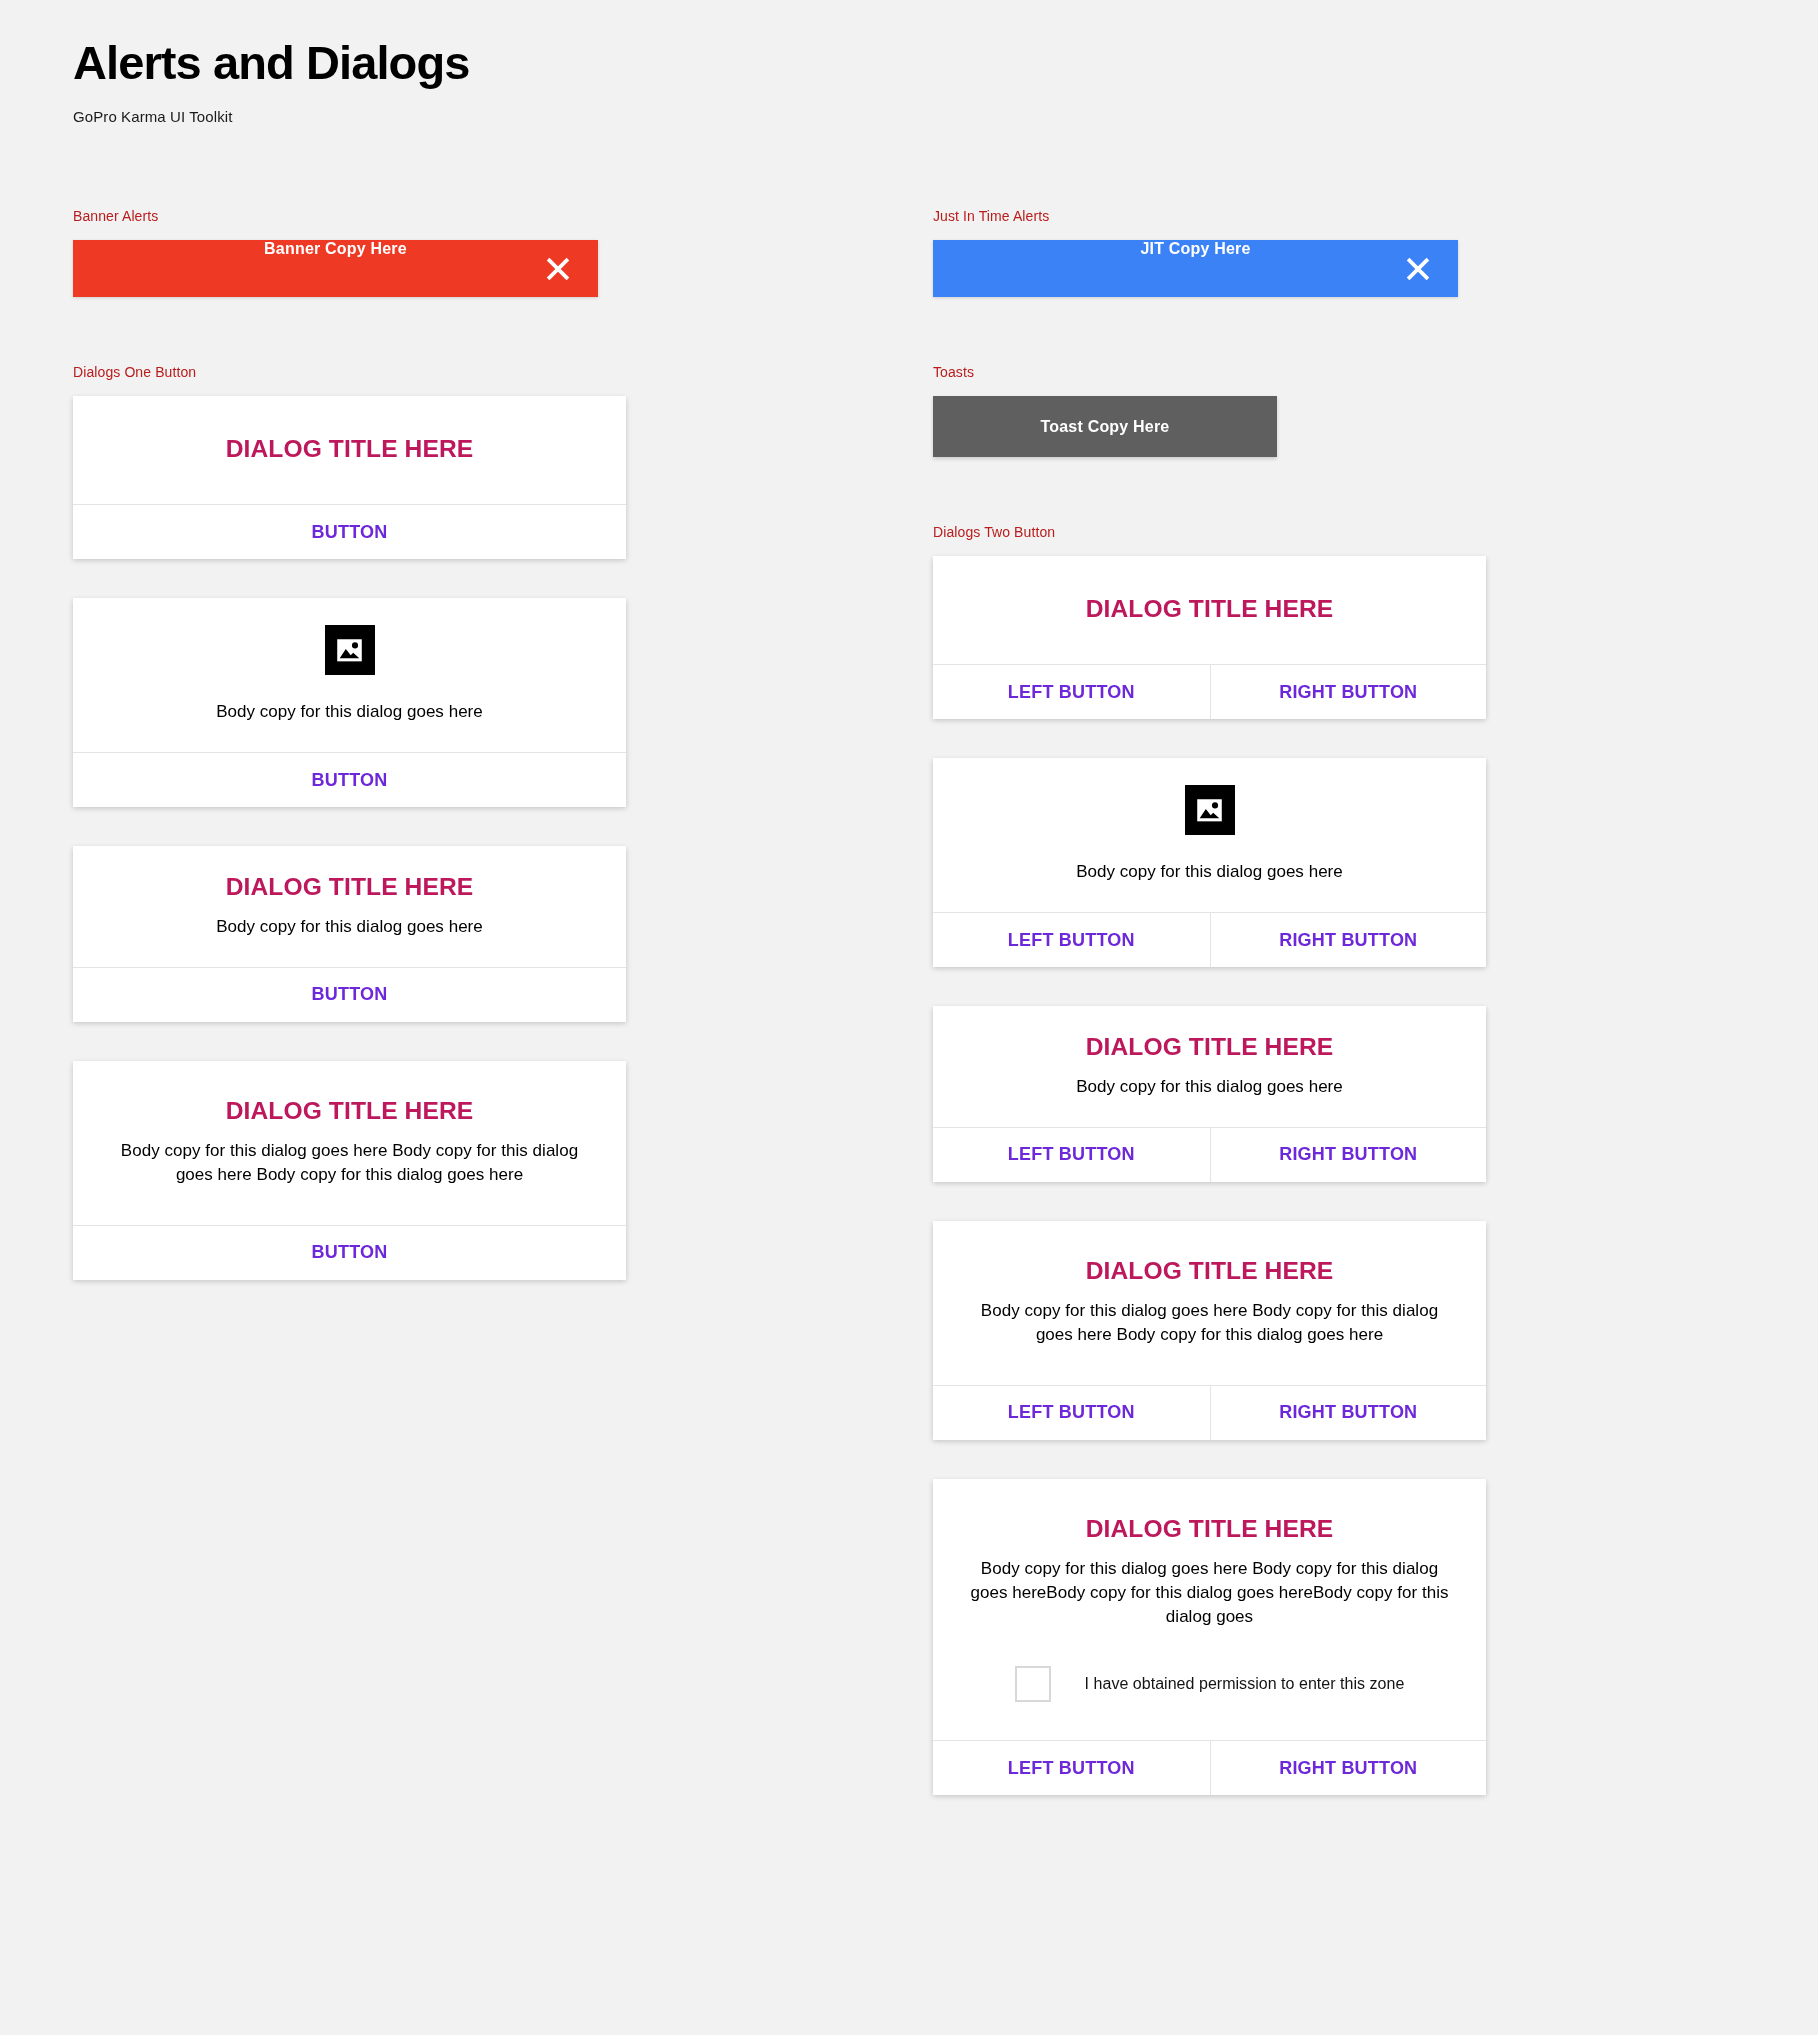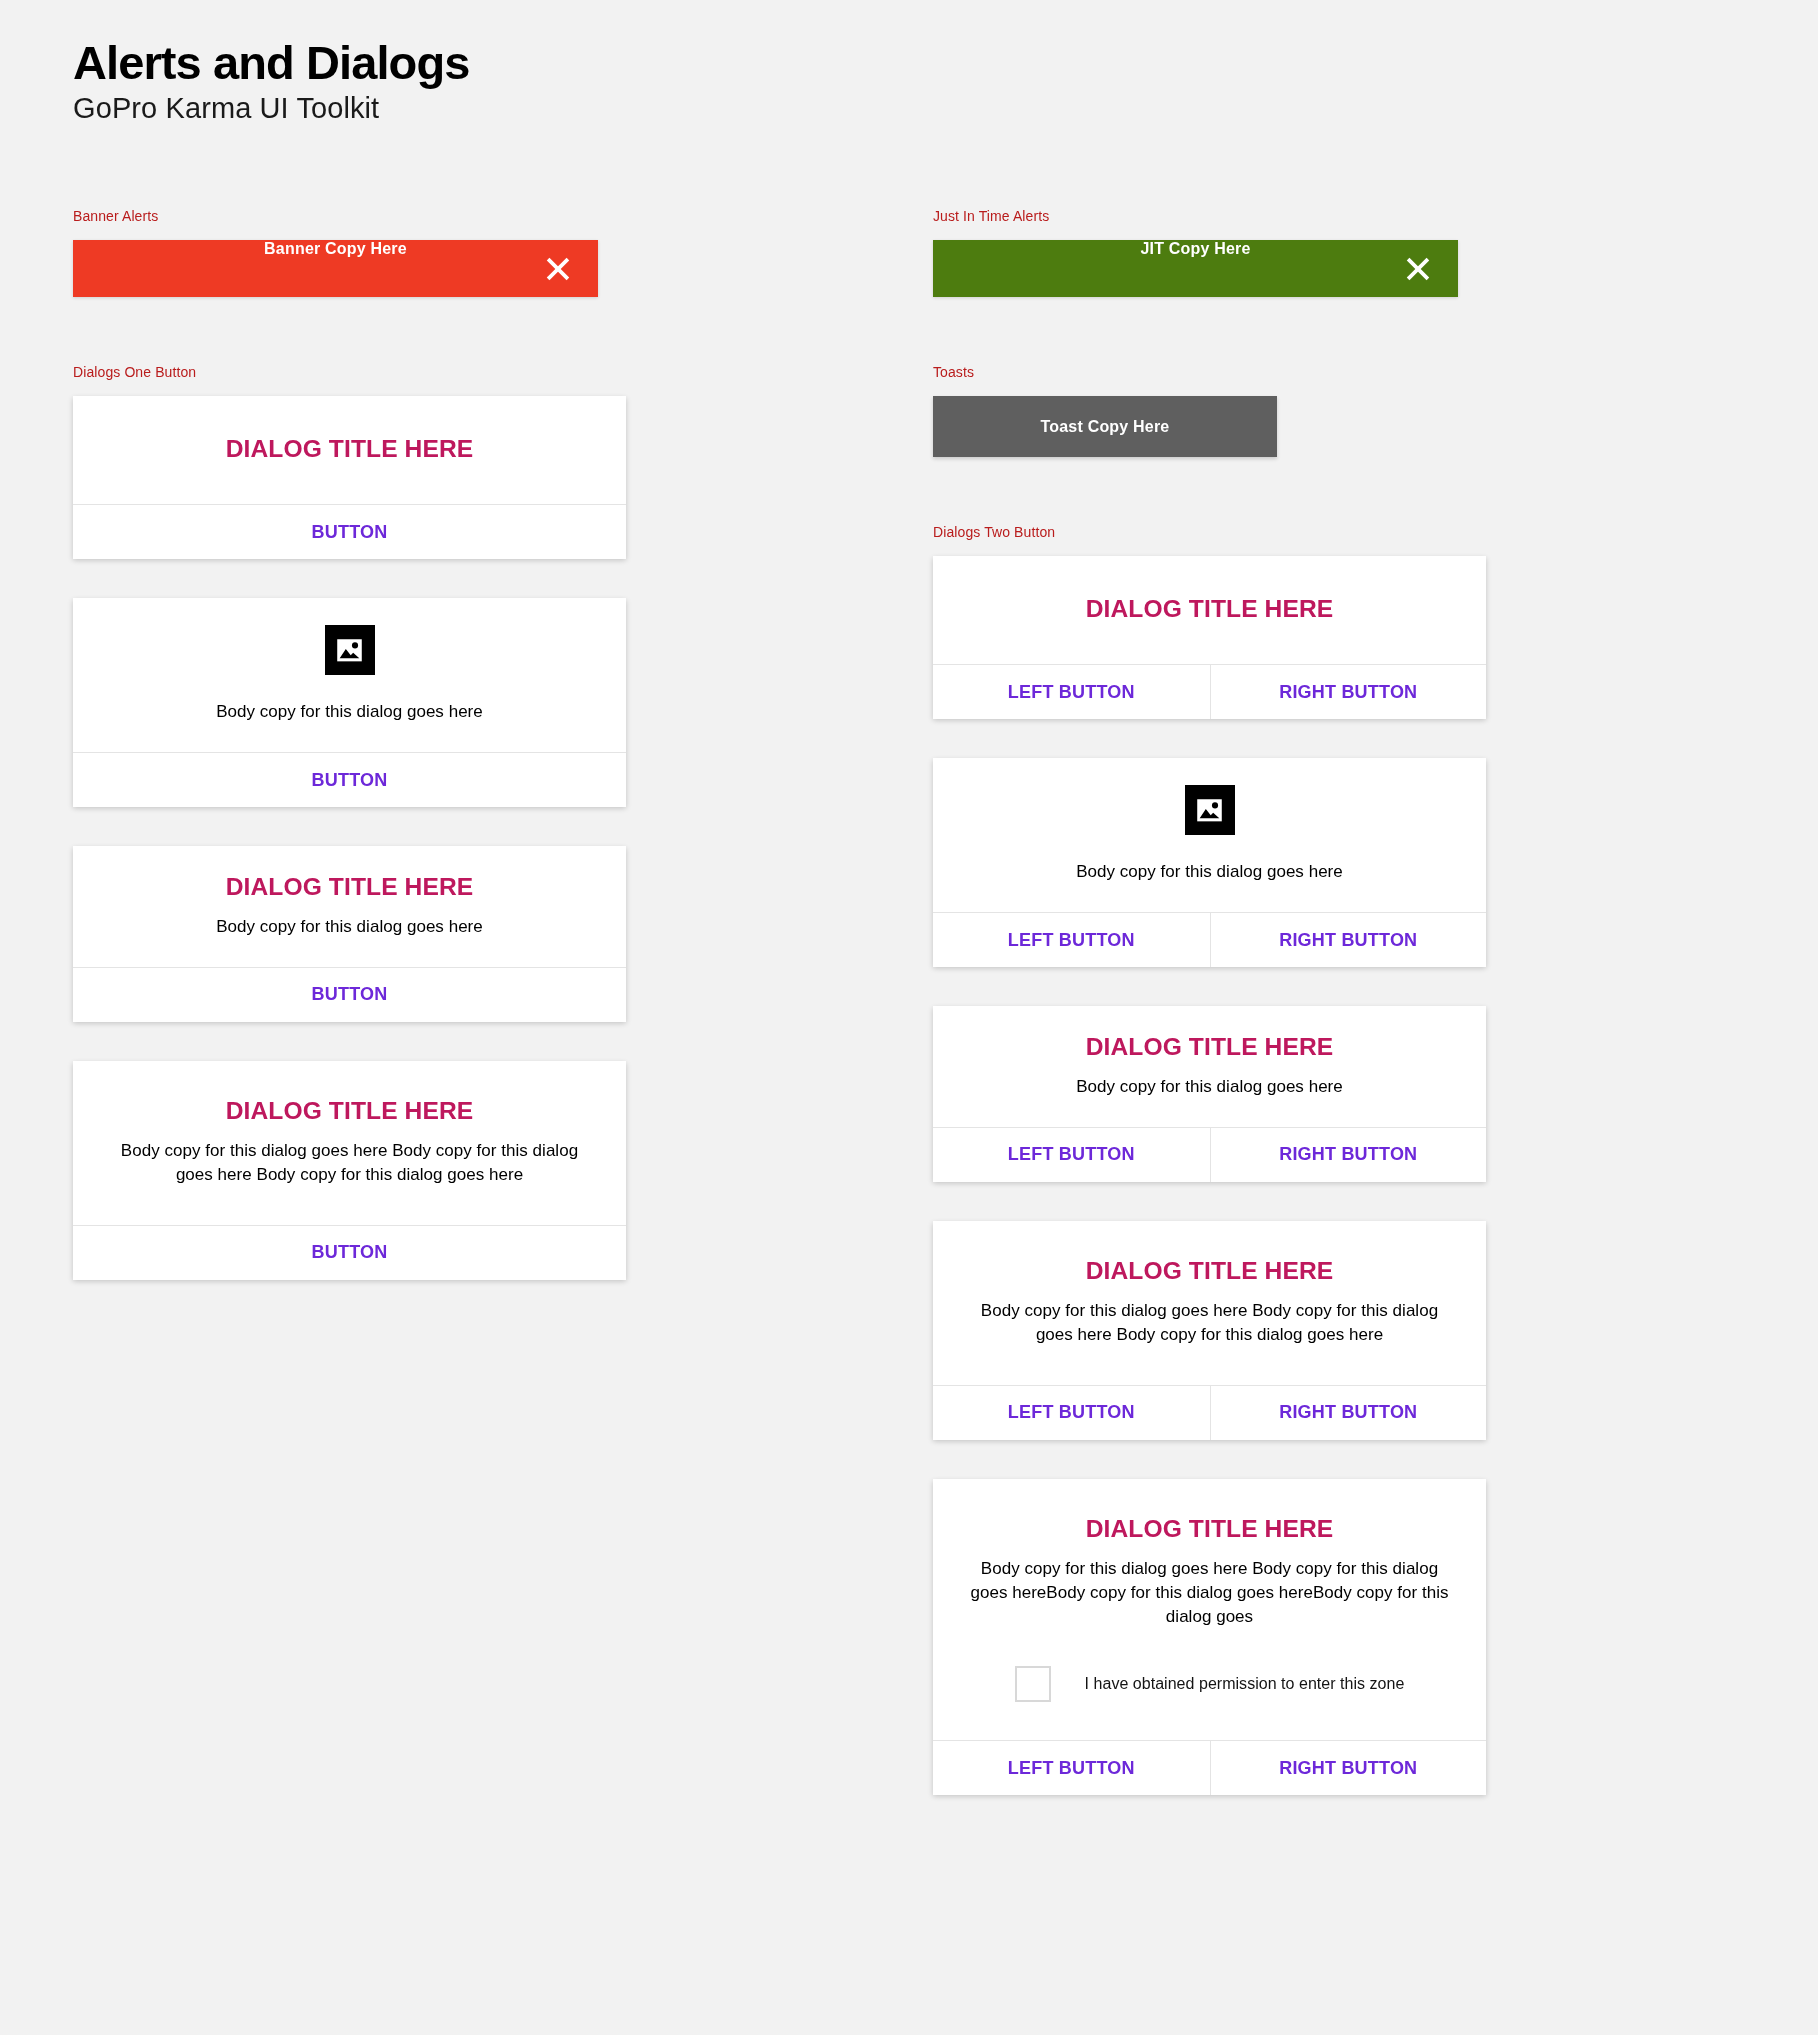--- a/index.html
+++ b/index.html
@@ -23,24 +23,24 @@
   
   .header { position: absolute; left: 73px; top: 38px; }
   .page-title {
     font-size: 47px;
     font-weight: bold;
     color: #000000;
     letter-spacing: -0.9px;
     line-height: 1.05;
   }
   .page-subtitle {
-    font-size: 29px;
+    font-size: 15px;
     font-weight: normal;
     color: #1a1a1a;
-    margin-top: 5px;
+    margin-top: 21px;
     letter-spacing: 0.1px;
   }
 
   
   .column { position: absolute; top: 209px; }
   .column-left  { left: 73px;  width: 553px; }
   .column-right { left: 933px; width: 553px; }
 
   .section { margin-bottom: 0; }
 
@@ -55,21 +55,21 @@
   
   .alert-bar {
     position: relative;
     height: 57px;
     display: flex;
     align-items: flex-start;
     justify-content: center;
     box-shadow: 0 1.2px 3.1px rgba(0,0,0,0.14);
   }
   .alert-banner { background: #ee3a24; width: 525px; }
-  .alert-jit    { background: #4d7c0f; width: 525px; margin-top: 8px; }
+  .alert-jit    { background: #3b82f6; width: 525px; margin-top: 8px; }
 
   .alert-copy {
     color: #ffffff;
     font-size: 16px;
     font-weight: bold;
     letter-spacing: 0.2px;
   }
 
   .close-icon {
     position: absolute;

